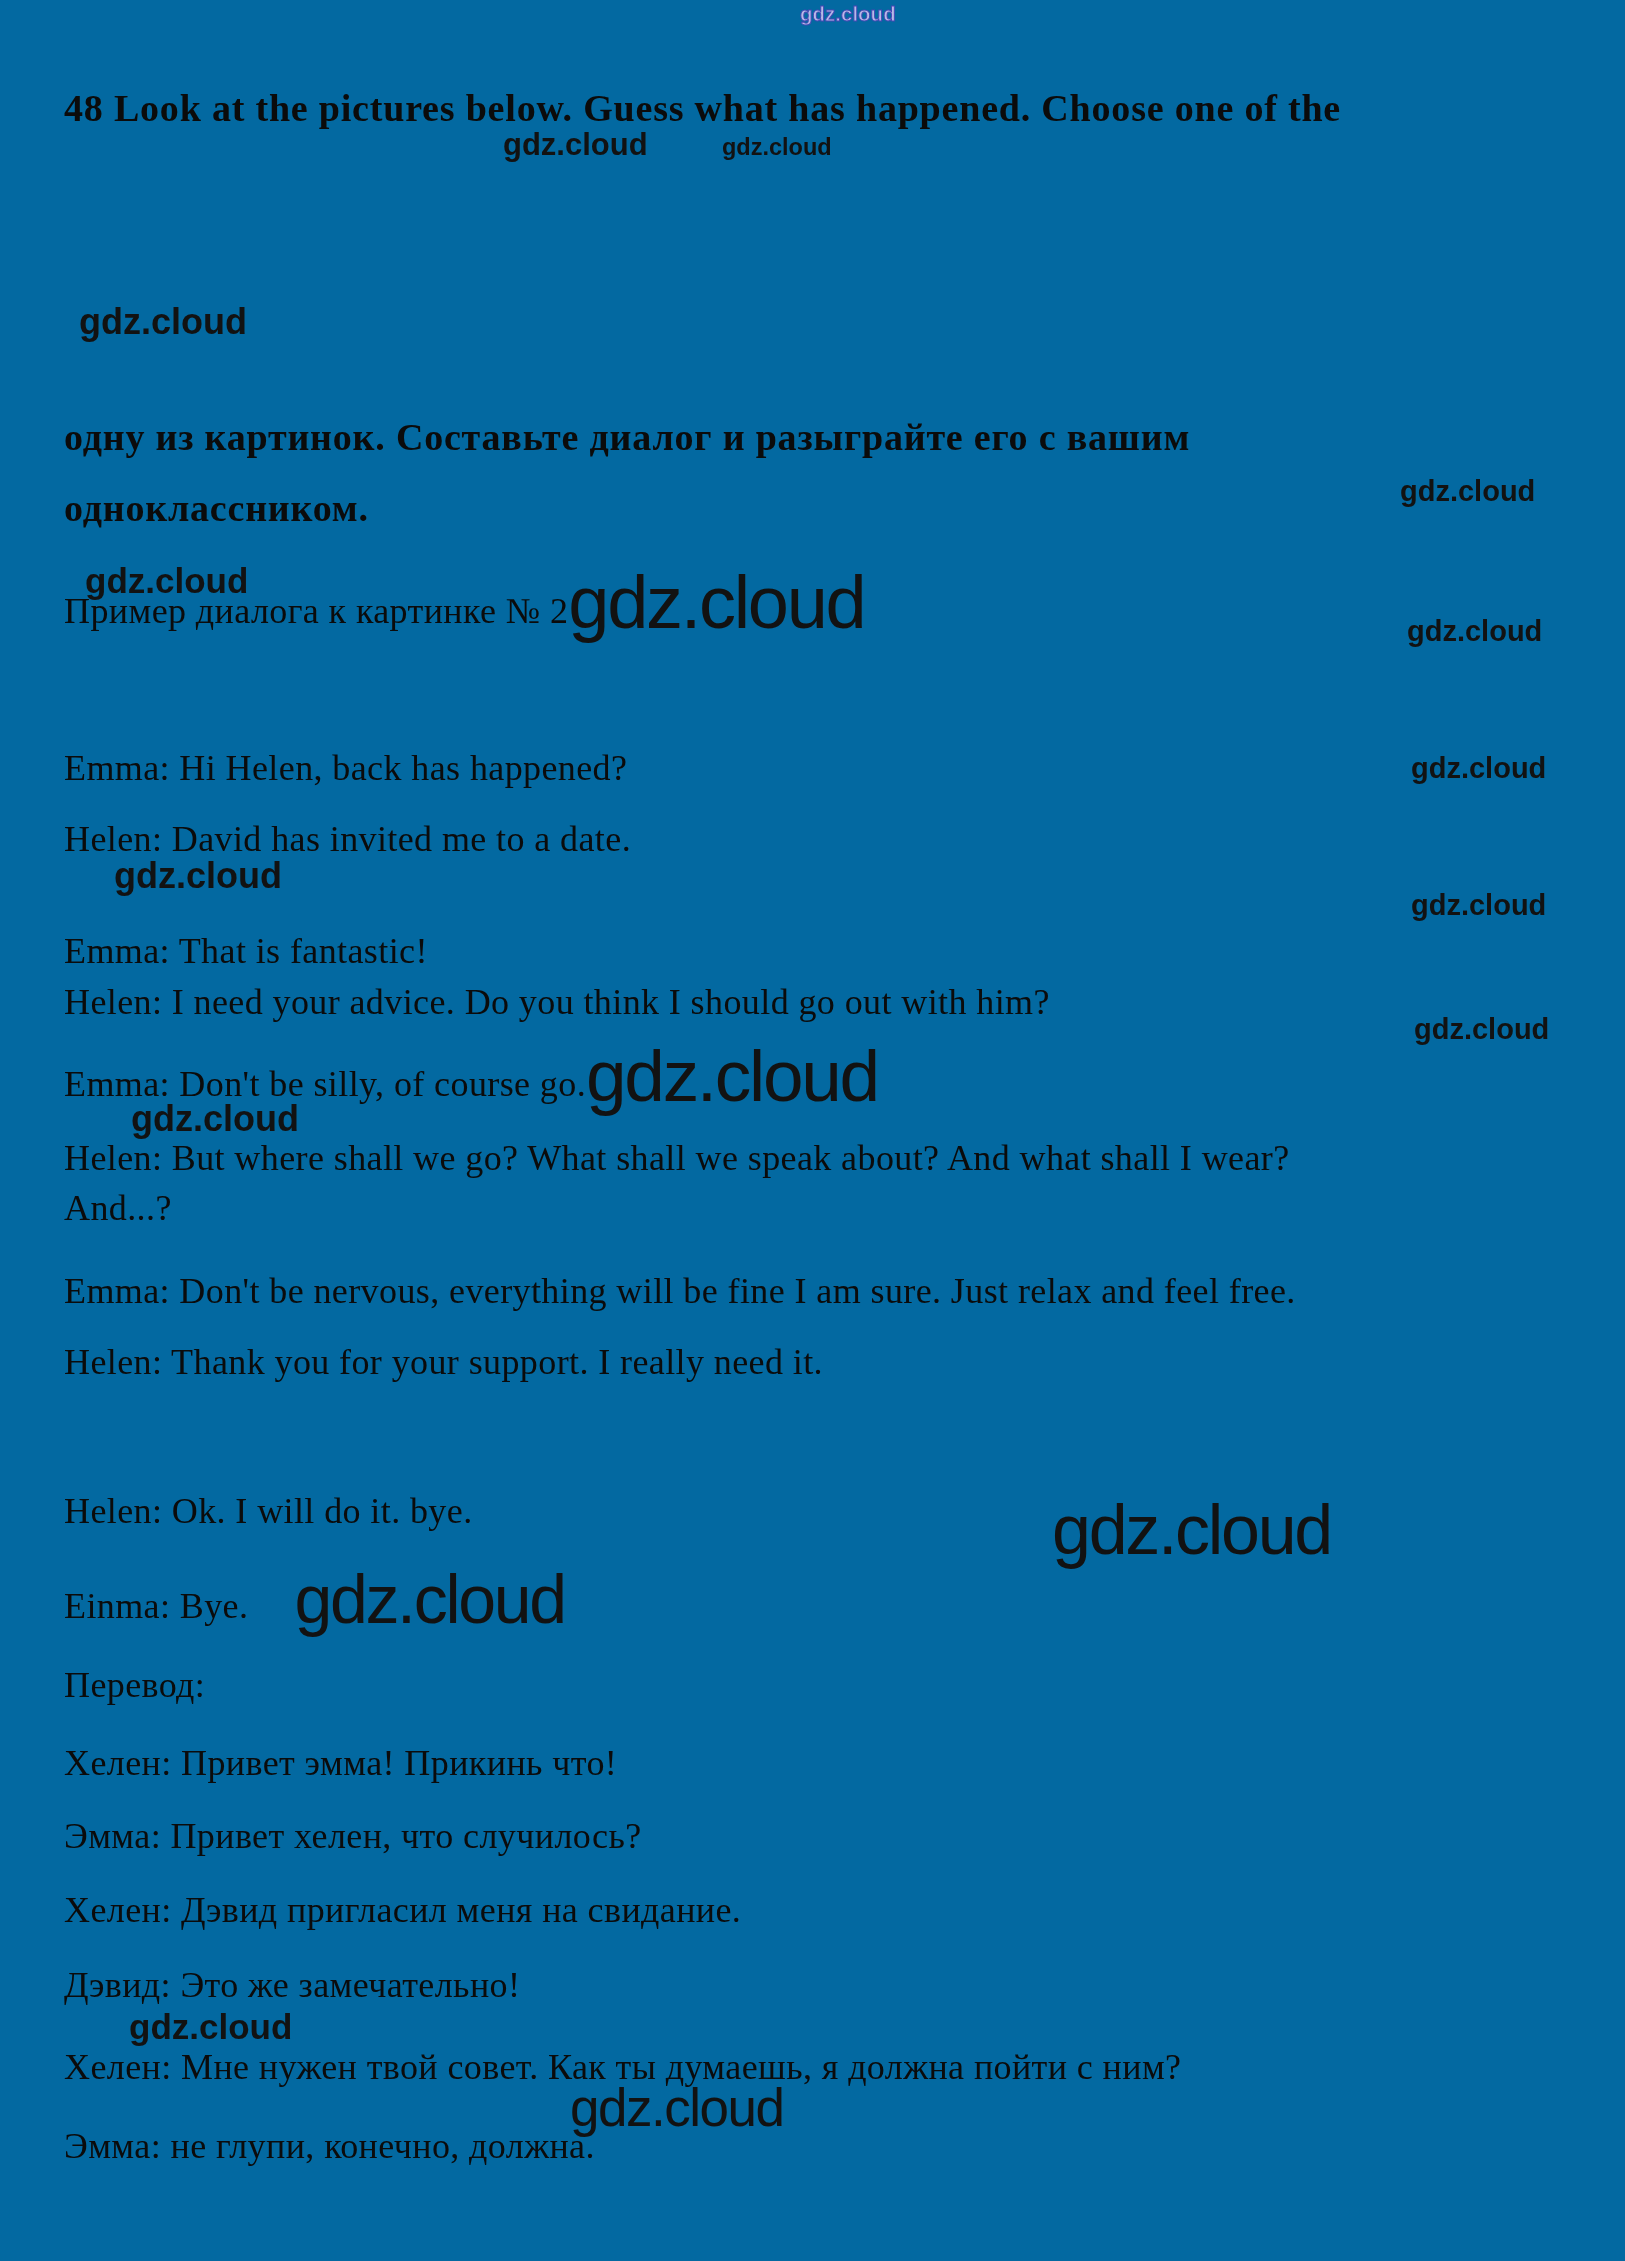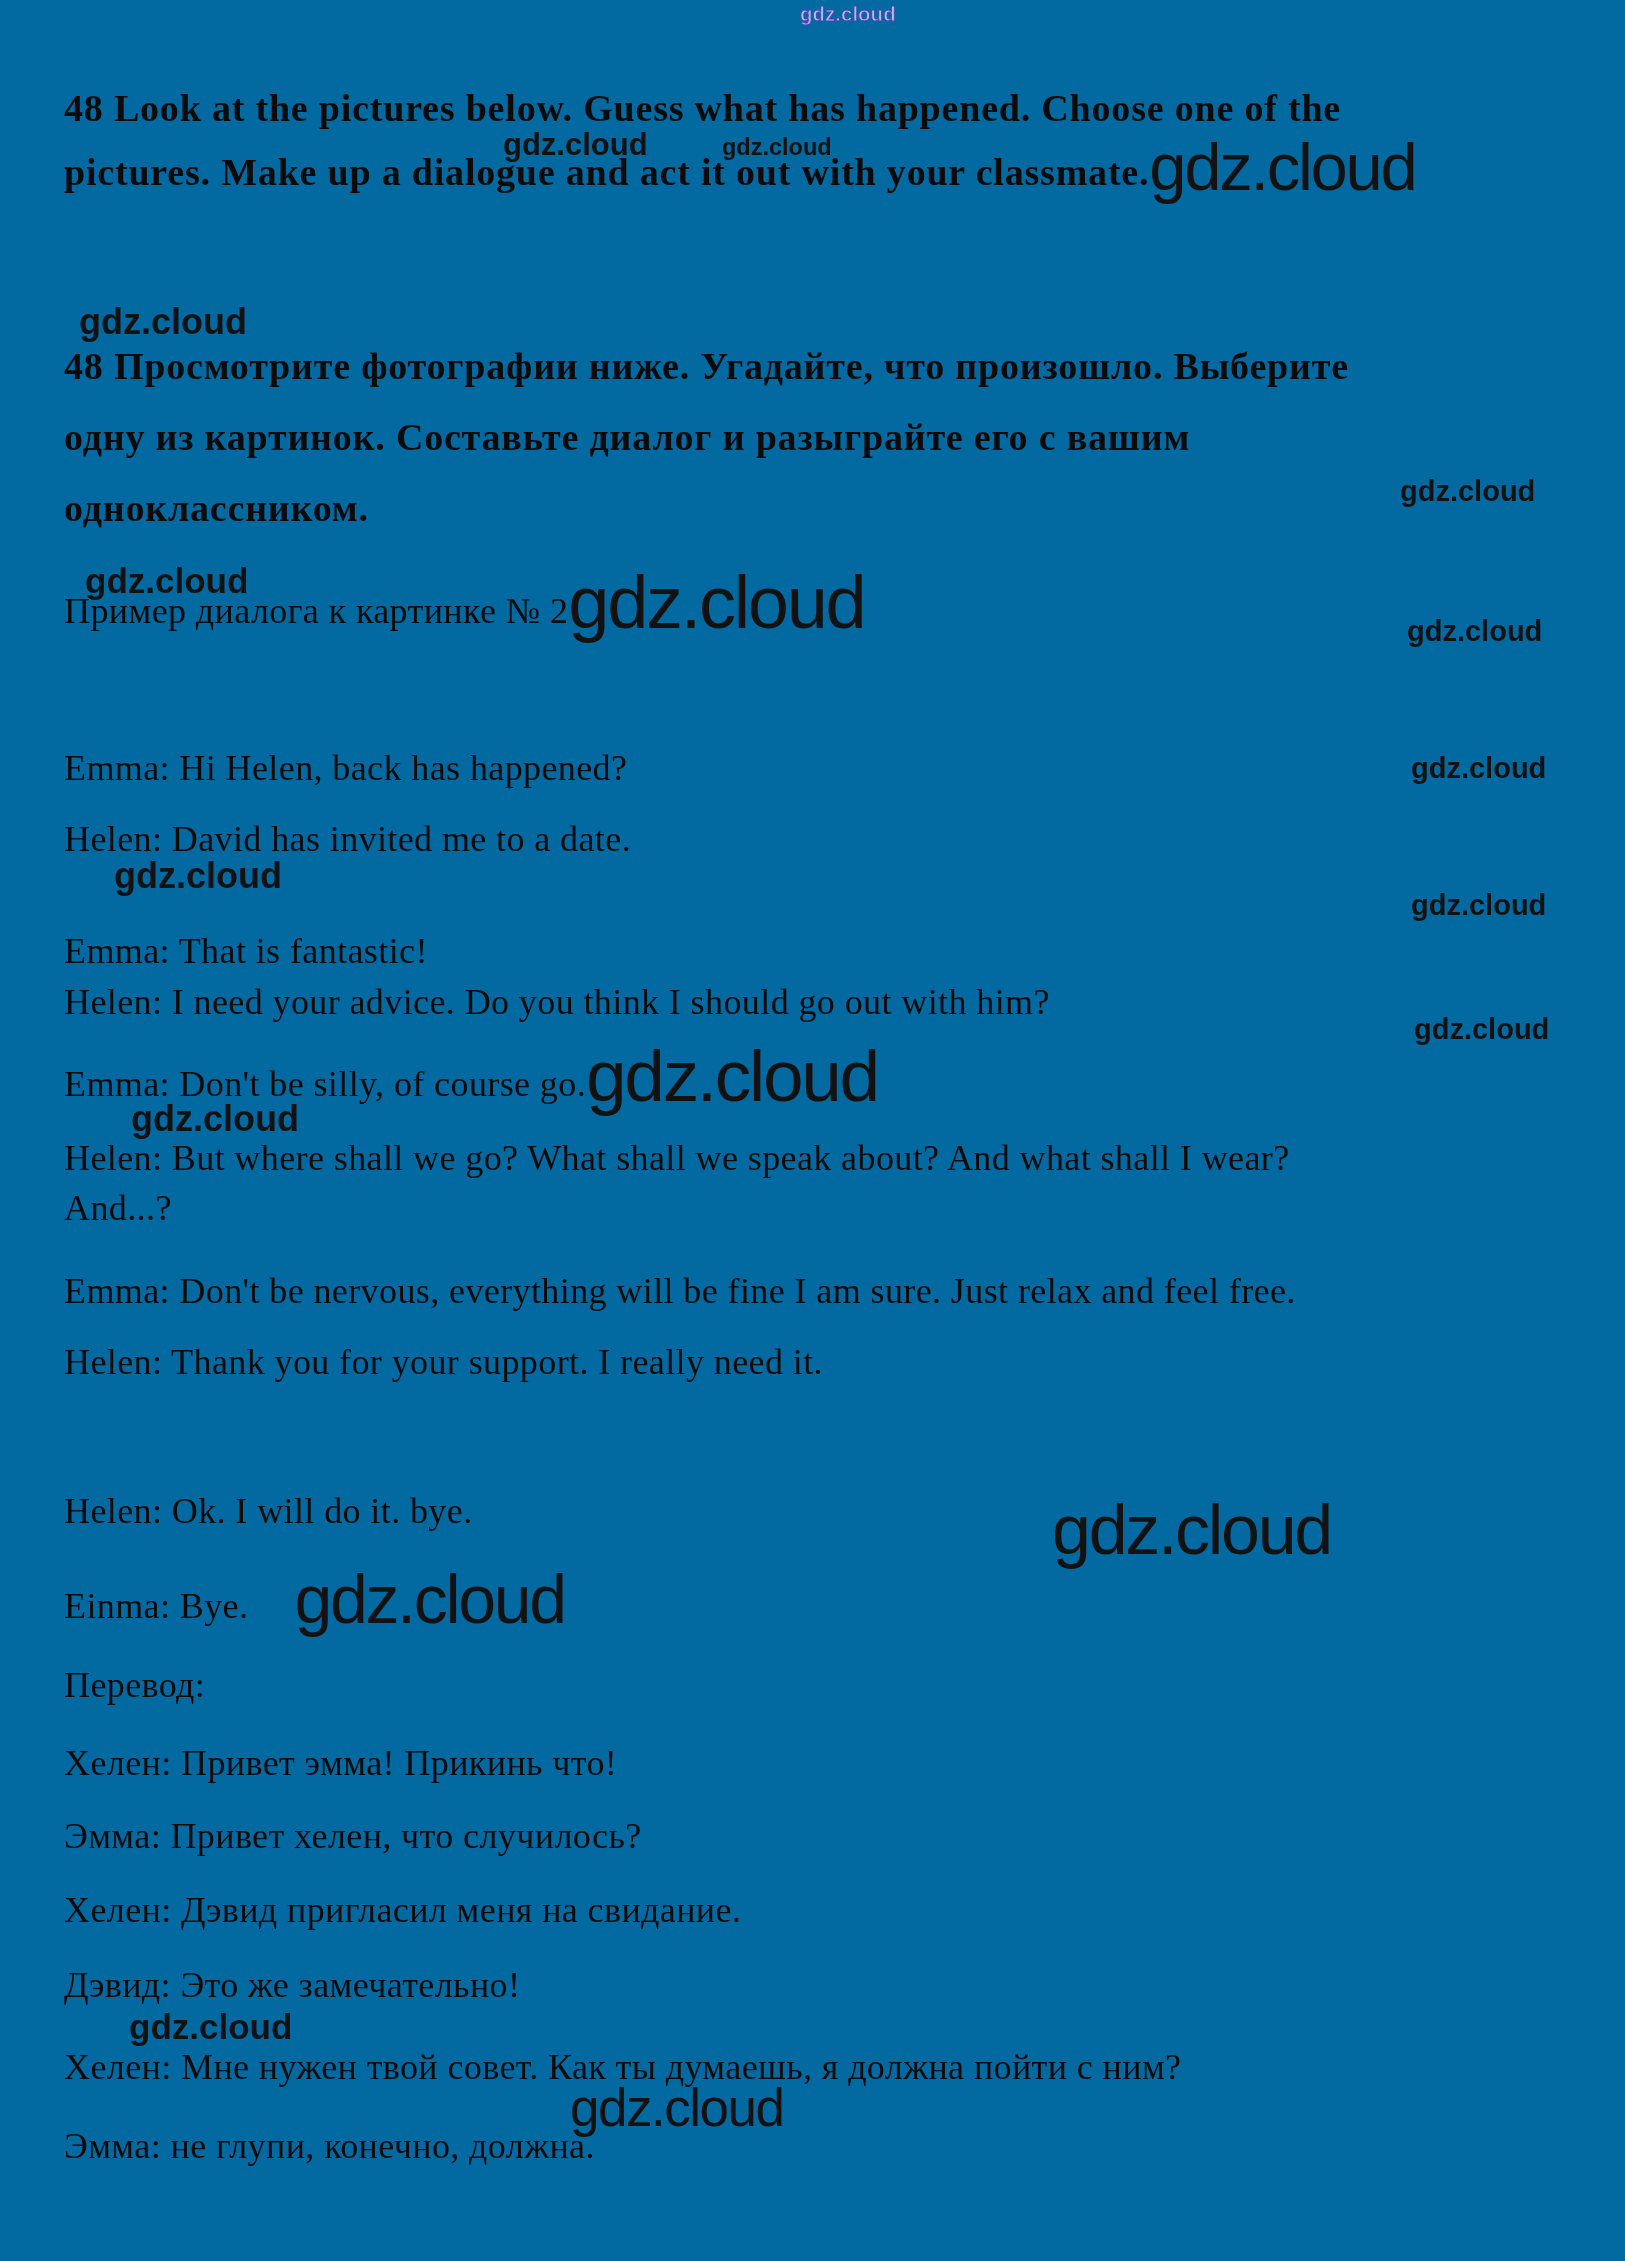--- a/index.html
+++ b/index.html
@@ -60,27 +60,23 @@
 
 <div id="page">
 
   <div class="wm wm-top" style="left:800px;top:1.5px">gdz.cloud</div>
 
   <div class="line bold" style="left:64px;top:88px">48 Look at the pictures below. Guess what has happened. Choose one of the</div>
 
   <div class="wm" style="left:503px;top:127px;font-weight:700;font-size:31px">gdz.cloud</div>
   <div class="wm" style="left:722px;top:134px;font-weight:600;font-size:23.5px">gdz.cloud</div>
 
-  <div class="line bold" style="left:64px;top:152px">
-    <span>pictures. Make up a dialogue and act it out with your classmate.</span><span class="wm-inline" style="font-size:67px">gdz.cloud</span>
-  </div>
 
   <div class="wm wm-left" style="left:79px;top:301px">gdz.cloud</div>
 
-  <div class="line bold" style="left:64px;top:346px">48 Просмотрите фотографии ниже. Угадайте, что произошло. Выберите</div>
   <div class="line bold" style="left:64px;top:417px">одну из картинок. Составьте диалог и разыграйте его с вашим</div>
   <div class="line bold" style="left:64px;top:488px">одноклассником.</div>
 
   <div class="wm wm-small-r" style="left:1400px;top:475px">gdz.cloud</div>
 
   <div class="wm wm-left" style="left:85px;top:561px;font-size:35px">gdz.cloud</div>
 
   <div class="line" style="left:64px;top:592px">
     <span>Пример диалога к картинке № 2</span><span class="wm-inline" style="font-size:74px">gdz.cloud</span>
   </div>

